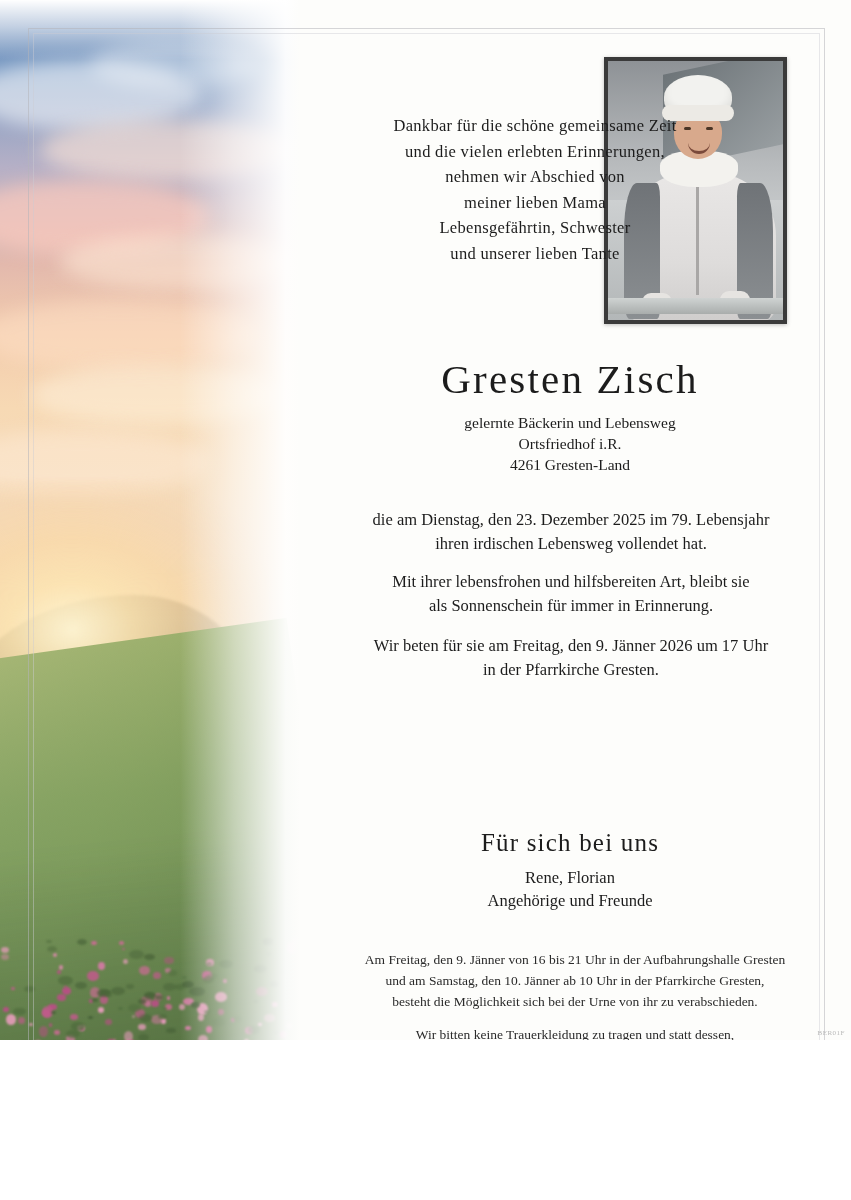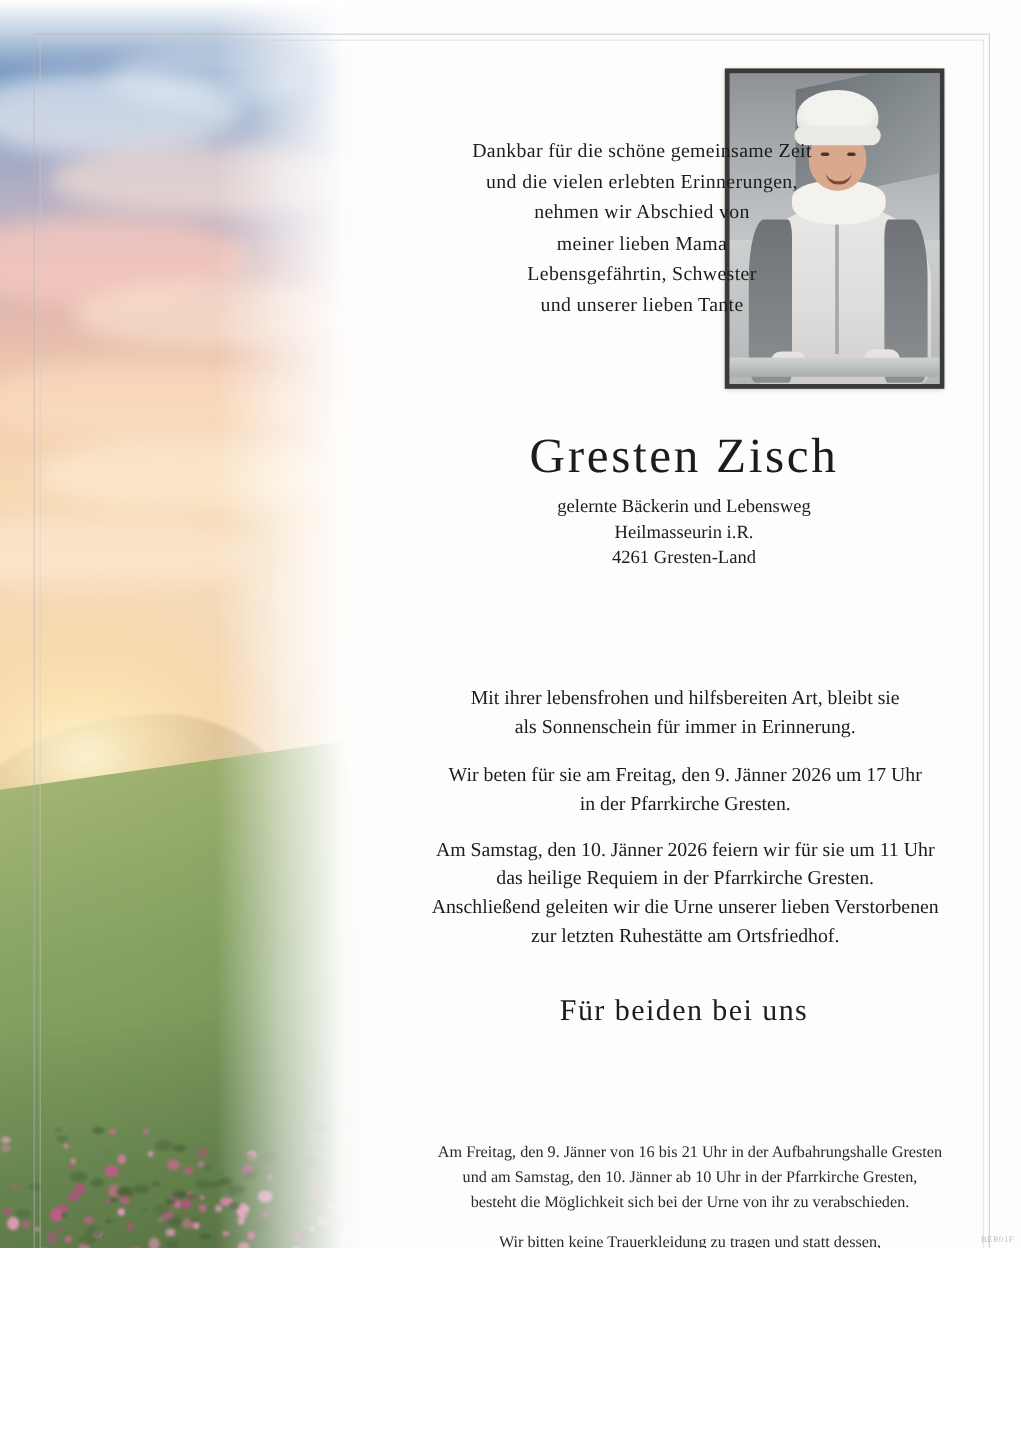--- a/index.html
+++ b/index.html
@@ -838,29 +838,33 @@
   </div>
 
   <div class="content">
 
     <div class="tx intro">Dankbar für die schöne gemeinsame Zeit<br>und die vielen erlebten Erinnerungen,<br>nehmen wir Abschied von<br>meiner lieben Mama<br>Lebensgefährtin, Schwester<br>und unserer lieben Tante</div>
 
     <div class="tx name">Gresten Zisch</div>
 
     <div class="tx subname">
       <div>gelernte Bäckerin und Lebensweg</div>
-      <div>Heilmasseurin i.R.</div>
+      <div>Ortsfriedhof i.R.</div>
       <div>4261 Gresten-Land</div>
     </div>
 
+    <div class="tx block b-death">die am Dienstag, den 23. Dezember 2025 im 79. Lebensjahr<br>ihren irdischen Lebensweg vollendet hat.</div>
     <div class="tx block b-memory">Mit ihrer lebensfrohen und hilfsbereiten Art, bleibt sie<br>als Sonnenschein für immer in Erinnerung.</div>
     <div class="tx block b-rosary">Wir beten für sie am Freitag, den 9. Jänner 2026 um 17 Uhr<br>in der Pfarrkirche Gresten.</div>
-    <div class="tx block b-requiem">Am Samstag, den 10. Jänner 2026 feiern wir für sie um 11 Uhr<br>das heilige Requiem in der Pfarrkirche Gresten.<br>Anschließend geleiten wir die Urne unserer lieben Verstorbenen<br>zur letzten Ruhestätte am Ortsfriedhof.</div>
-
-    <div class="tx forever">Für beiden bei uns</div>
+
+    <div class="tx forever">Für sich bei uns</div>
+    <div class="tx family">
+      <div>Rene, Florian</div>
+      <div>Angehörige und Freunde</div>
+    </div>
 
     <div class="tx small s-viewing">Am Freitag, den 9. Jänner von 16 bis 21 Uhr in der Aufbahrungshalle Gresten<br>und am Samstag, den 10. Jänner ab 10 Uhr in der Pfarrkirche Gresten,<br>besteht die Möglichkeit sich bei der Urne von ihr zu verabschieden.</div>
     <div class="tx small s-request">Wir bitten keine Trauerkleidung zu tragen und statt dessen,<br>bevorzugt in weißer oder bunter Kleidung teilzunehmen,<br>sowie von Kranz-, Blumenspenden und Beileidsbezeugungen abzusehen<br>und sich anstatt dessen in das Kondolenzbuch einzutragen,<br>welches an beiden Tagen aufliegt.</div>
 
 
     <div class="logo">
       <div class="logo-mark">
         <svg width="20" height="26" viewBox="0 0 20 26" aria-hidden="true">
           <path d="M4 9 C4 5, 16 5, 16 9 L15 21 C15 23.5, 5 23.5, 5 21 Z" fill="none" stroke="#3d3d3d" stroke-width="1.3"></path>
           <path d="M3 8 L17 8" stroke="#3d3d3d" stroke-width="1.3"></path>

